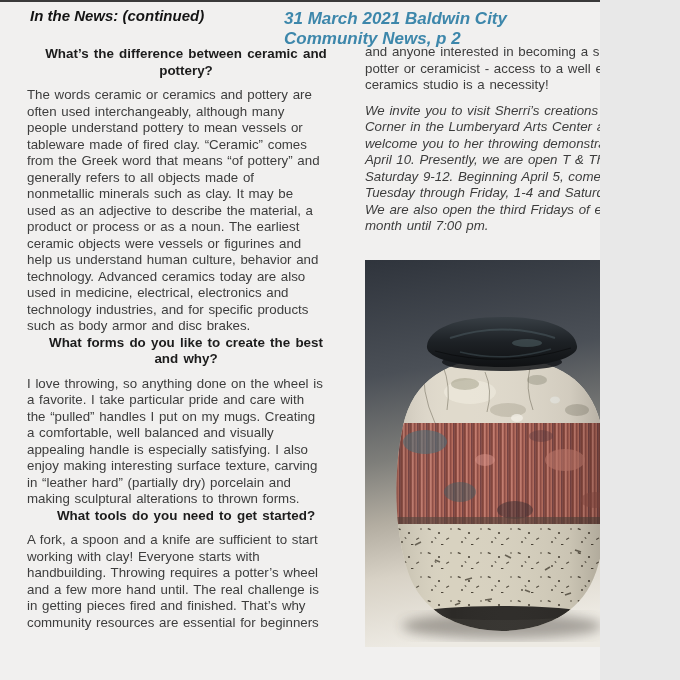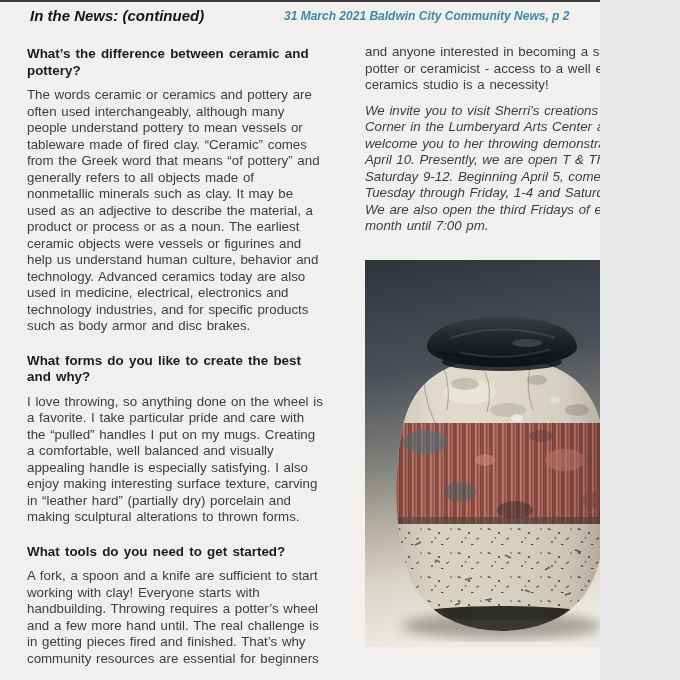--- a/index.html
+++ b/index.html
@@ -7,34 +7,34 @@
     position:relative;width:600px;height:680px;
     background:#f1f0ef;border-top:2px solid #3a3a3a;box-sizing:border-box;
     font-family:"Liberation Sans","DejaVu Sans",sans-serif;overflow:hidden;
   }
   .hdr-left{
     position:absolute;left:30px;top:5px;
     font-size:15px;font-weight:bold;font-style:italic;color:#141414;
   }
   .hdr-right{
     position:absolute;left:284px;top:7px;
-    font-size:12px;font-weight:bold;font-style:italic;color:#3d87ab;
+    font-size:17px;font-weight:bold;font-style:italic;color:#3d87ab;
   }
   .col{position:absolute;top:44px;}
   .col-left{left:27px;width:318px;}
   .col-right{left:365px;width:300px;top:42px;}
   .q{
     font-size:13.4px;font-weight:bold;color:#1c1c1c;line-height:16.5px;
-    margin:0;white-space:pre-line;word-spacing:1.5px;
+    margin:0;white-space:pre-line;word-spacing:1.5px;text-align:center;
   }
   .a,.rp{
     font-size:13.3px;color:#3d3d3d;line-height:16.5px;
     margin:8px 0 0 0;white-space:pre-line;word-spacing:1px;
   }
-  .section + .section .q{margin-top:18px;}
+  .section + .section .q{}
   .section.s3 .q{}
   .rp{margin:0 0 0 0;}
   .rp + .rp{margin-top:9px;font-style:italic;}
   .photo{
     margin-top:25px;width:273px;height:387px;line-height:0;
   }
 </style>
 </head>
 <body>
 

